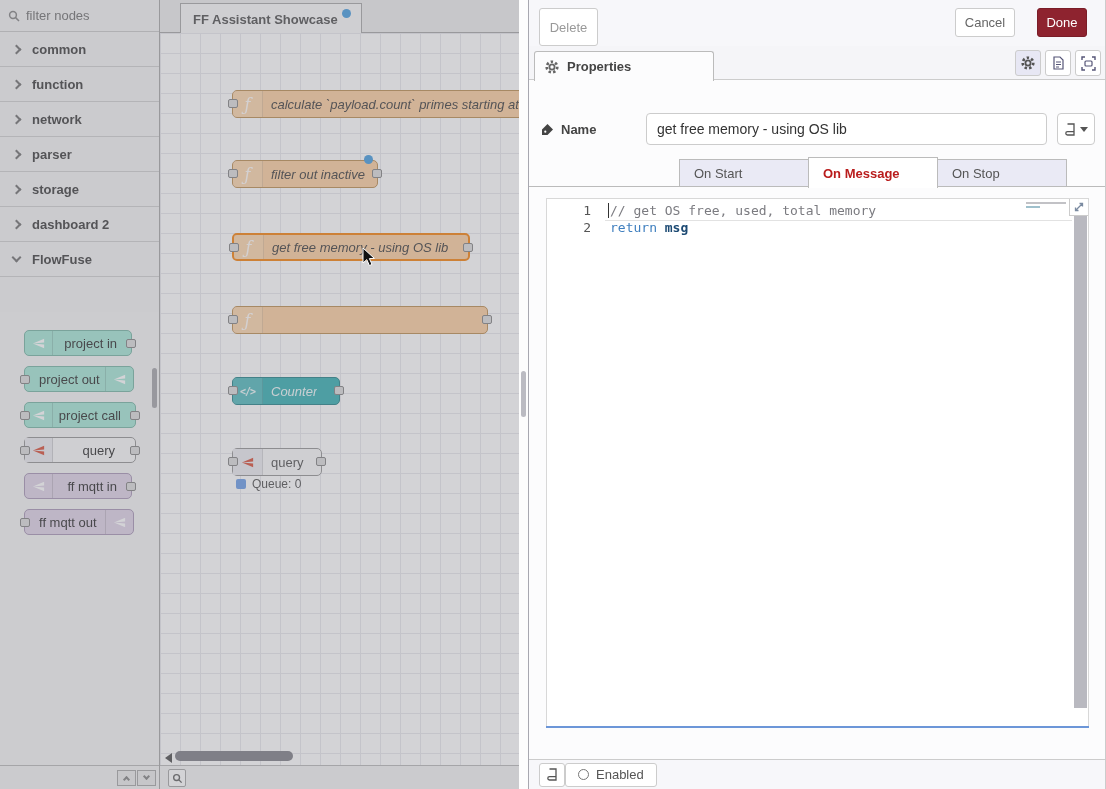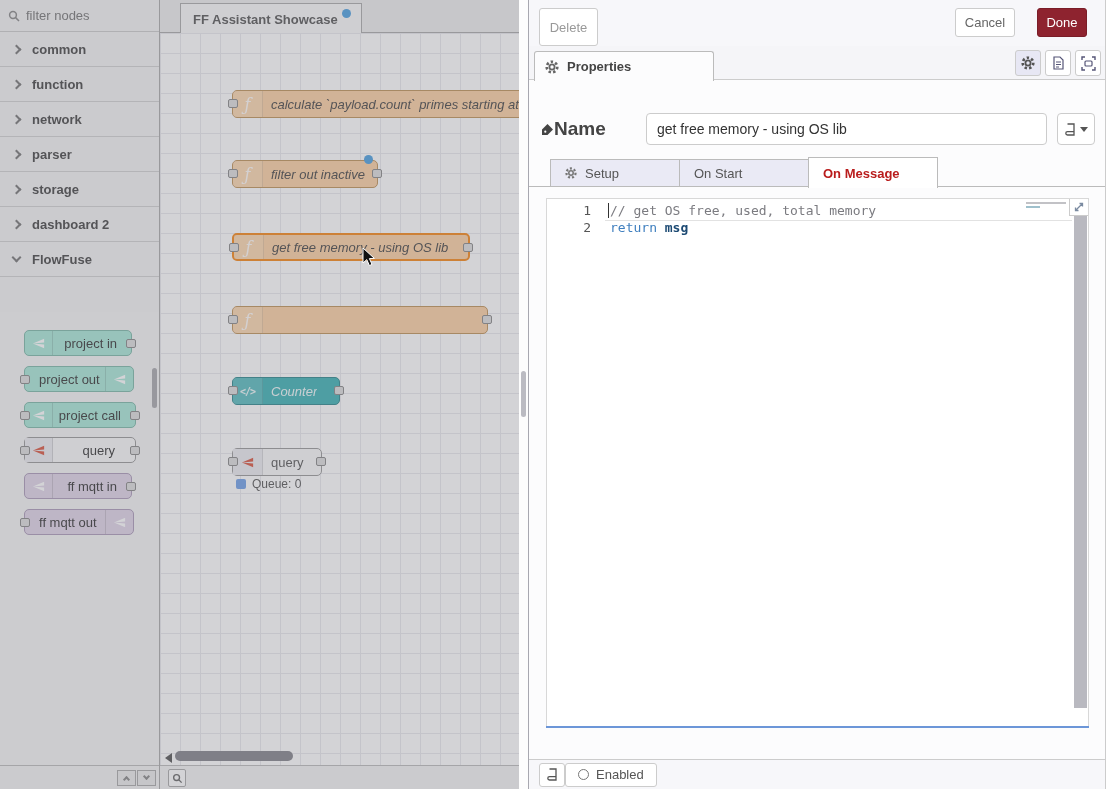--- a/index.html
+++ b/index.html
@@ -114,21 +114,21 @@
     background:#fcfcfd; border:1px solid #bbb; border-bottom:none; border-radius:3px 3px 0 0;
     display:flex; align-items:center; gap:8px; padding-left:10px;
     font-size:13px; font-weight:bold; color:#444; z-index:2; }
   .props-btn { position:absolute; top:4px; width:26px; height:26px; border:1px solid #ccc;
     border-radius:3px; background:#fff; display:flex; align-items:center; justify-content:center; }
   .props-btn.active { background:#e7e7f4; }
 
   .tray-body { position:absolute; left:0; top:110px; right:0; bottom:30px; }
   .name-row { position:absolute; left:10px; right:10px; top:3px; height:32px; }
   .name-label { position:absolute; left:2px; top:0; height:32px; display:flex;
-    align-items:center; font-size:19px; font-weight:bold; color:#444; }
+    align-items:center; gap:7px; font-size:13px; font-weight:bold; color:#444; }
   .name-input { position:absolute; left:107px; right:48px; height:32px;
     border:1px solid #ccc; border-radius:4px; padding:0 10px; font-size:14px; color:#333;
     font-family:inherit; background:#fff; }
   .lib-btn { position:absolute; right:0; top:0; width:38px; height:32px;
     border:1px solid #ccc; border-radius:4px; background:#fff;
     display:flex; align-items:center; justify-content:center; gap:4px; }
   .caret { width:0; height:0; border-left:4px solid transparent;
     border-right:4px solid transparent; border-top:5px solid #555; }
 
   .ftabs { position:absolute; left:0; right:0; top:47px; height:30px; border-bottom:1px solid #bbb; }
@@ -434,34 +434,28 @@
       <input class="name-input" value="get free memory - using OS lib" style="">
       <span class="lib-btn">
         <svg width="12" height="13" viewBox="0 0 12 13">
             <path d="M3.5 1 H10 V12 H3.5 A1.7 1.7 0 0 1 3.5 8.6 H10" fill="none" stroke="#555" stroke-width="1.3"></path>
           </svg>
         <span class="caret"></span>
       </span>
     </div>
 
     <div class="ftabs">
-      <div class="ftab" style="left:21px;">
-        <span>
-          <svg width="12" height="12" viewBox="0 0 14 14">
-              <circle cx="7" cy="7" r="2.6" fill="none" stroke="#777" stroke-width="1.8"></circle>
-              <circle cx="7" cy="7" r="5.3" fill="none" stroke="#777" stroke-width="2.6" stroke-dasharray="2.4 2.2"></circle>
-            </svg>
-        </span>
-        <span>Setup</span>
-      </div>
       <div class="ftab" style="left:150px;">
         <span>On Start</span>
       </div>
       <div class="ftab active" style="left:279px;">
         <span>On Message</span>
+      </div>
+      <div class="ftab" style="left:408px;">
+        <span>On Stop</span>
       </div>
     </div>
 
     <div class="editor">
       <span class="mono ln ln1">1</span>
       <span class="mono ln ln2">2</span>
       <span class="curline"></span>
       <span class="ccursor"></span>
       <span class="mono codeline c1">// get OS free, used, total memory</span>
       <span class="mono codeline c2"><span class="kw">return</span><span class="vr"> msg</span></span>

